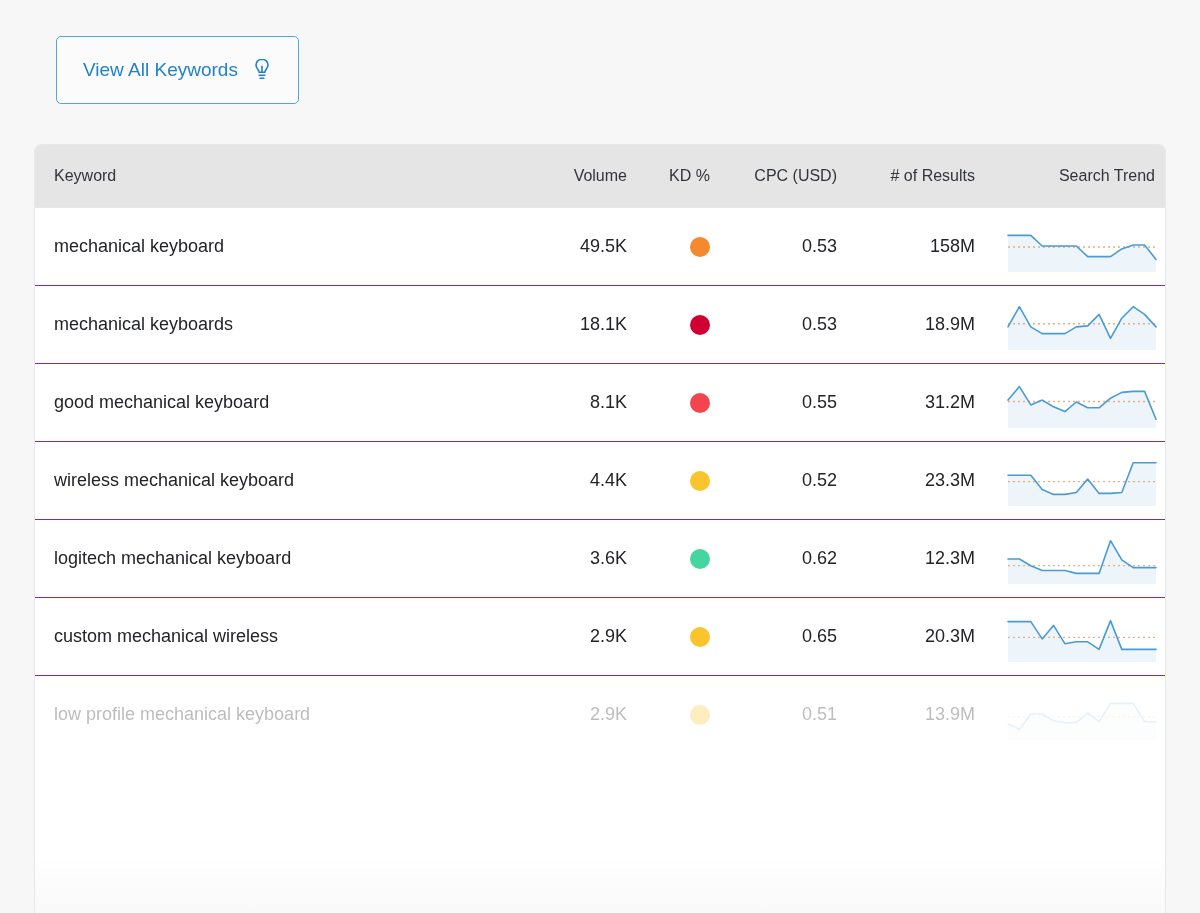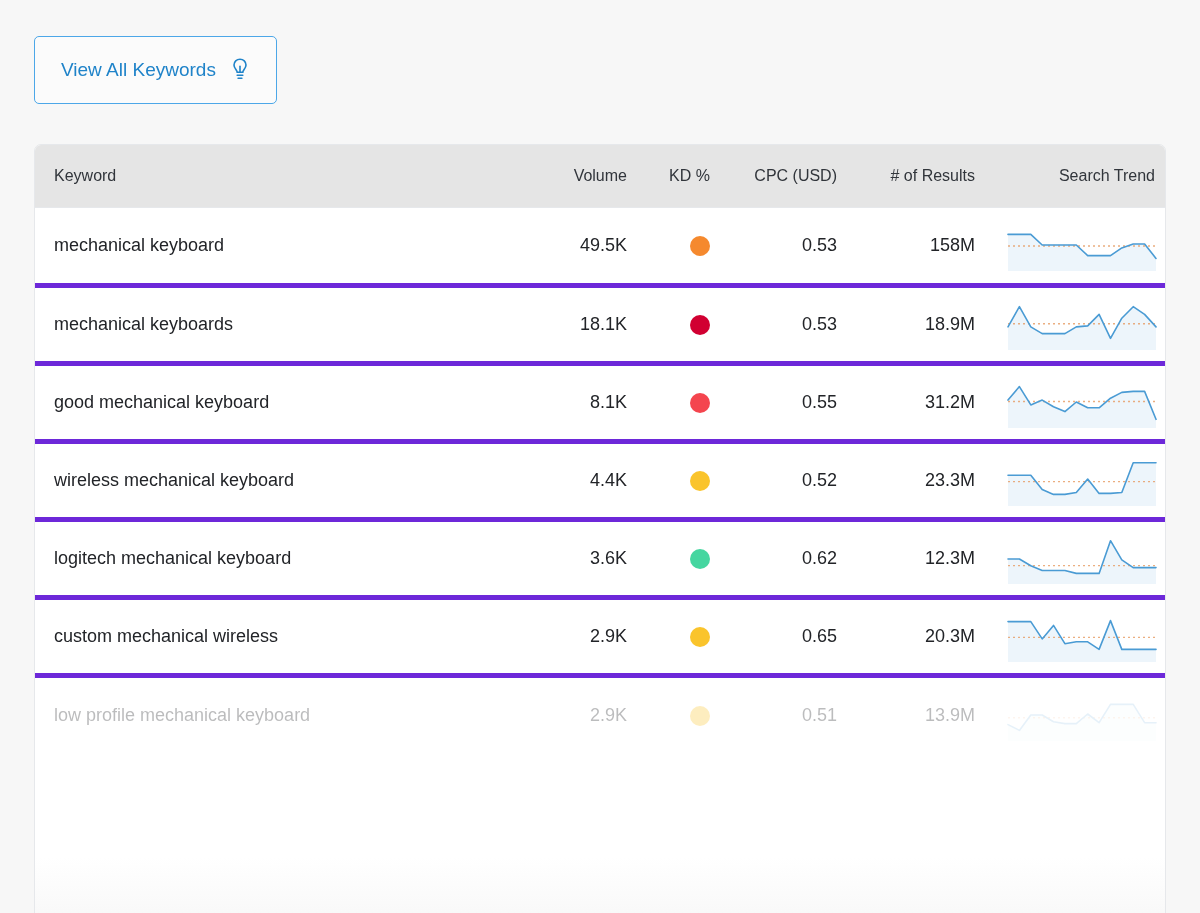--- a/index.html
+++ b/index.html
@@ -39,20 +39,21 @@
     gap: 14px;
     border: 1px solid #4CA7E8;
     border-radius: 5px;
     background: #FBFBFB;
     color: #1F83C9;
     font-size: 19px;
     padding: 0 26px;
     height: 68px;
     cursor: pointer;
     white-space: nowrap;
+    margin-left: 22px;
   }
   .bulb-icon { display: block; width: 20px; height: 26px; }
 
   
   .card {
     position: absolute;
     left: 34px;
     top: 144px;
     width: 1132px;
     height: 780px;
@@ -75,21 +76,21 @@
     vertical-align: middle;
   }
   .th-keyword   { width: 470px; text-align: left;  padding-left: 19px !important; }
   .th-volume    { width: 122px; text-align: right; }
   .th-kd        { width: 86px;  text-align: right; padding-right: 3px !important; }
   .th-cpc       { width: 124px; text-align: right; }
   .th-results   { width: 138px; text-align: right; }
   .th-trend     { width: 192px; text-align: right; padding-right: 12px !important; }
 
   .table tbody tr { height: 78px; }
-  .table tbody tr + tr td { border-top: 5px solid #6d28d9; }
+  .table tbody tr + tr td { border-top: 1px solid #6d28d9; }
   .table tbody td {
     vertical-align: middle;
     font-size: 18px;
     color: #222428;
   }
   td.c-keyword {
     padding-left: 19px;
     text-align: left;
     color: #2196F3;
     font-size: 19px;

